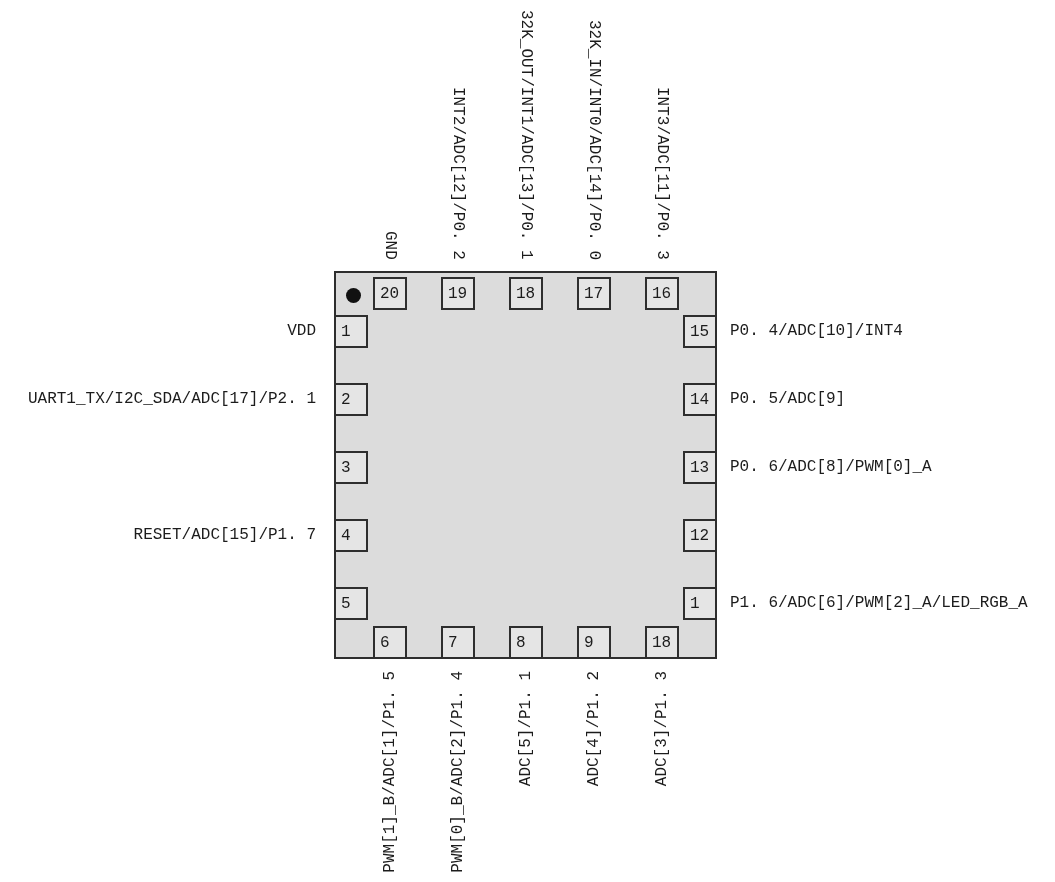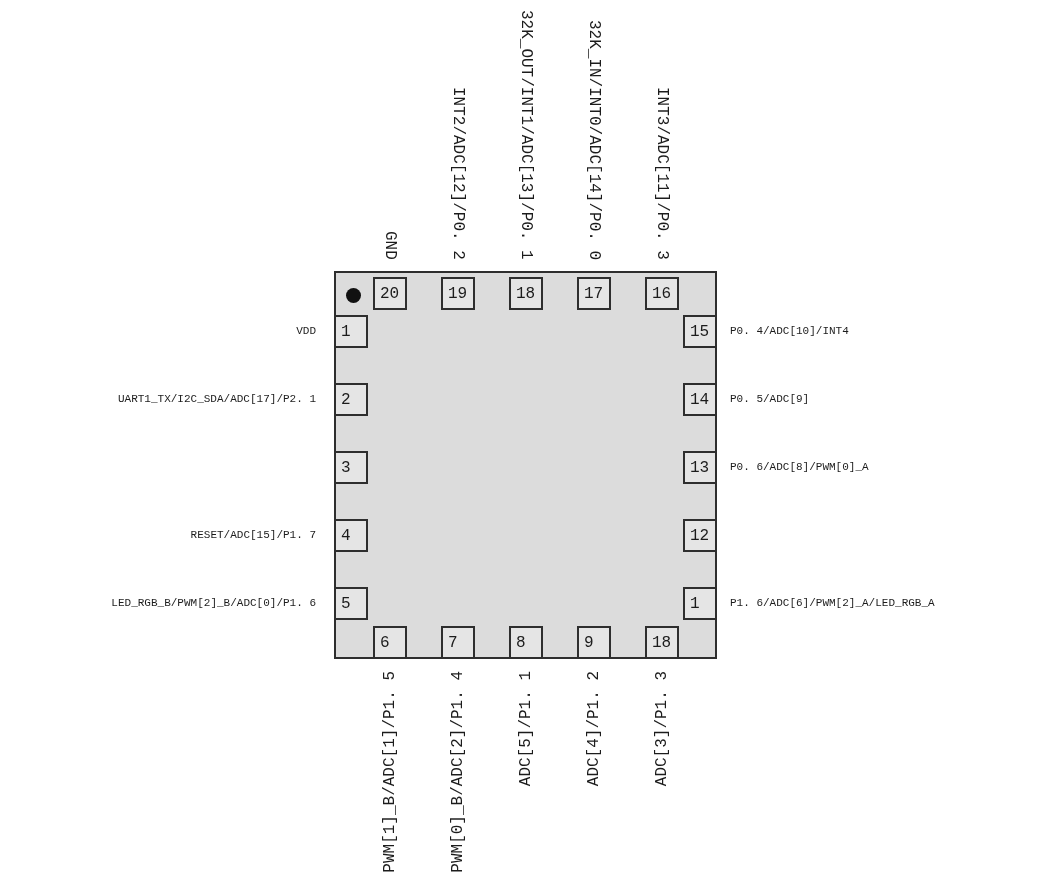--- a/index.html
+++ b/index.html
@@ -41,21 +41,21 @@
     line-height: 1;
   }
   .pin-box.row-top    { top: 277px; }
   .pin-box.row-bottom { top: 626px; }
   .pin-box.col-left   { left: 334px; }
   .pin-box.col-right  { left: 683px; }
 
   .side-label {
     position: absolute;
     white-space: nowrap;
-    font-size: 11px;
+    font-size: 16px;
     line-height: 20px;
     transform: translateY(-50%);
   }
   .side-label.left  { right: 739px; text-align: right; }
   .side-label.right { left: 730px; text-align: center; }
 
   .vert-label {
     position: absolute;
     white-space: nowrap;
     font-size: 16px;
@@ -100,21 +100,20 @@
 
   <div class="pin-box col-right" style="top:315px">15</div>
   <div class="pin-box col-right" style="top:383px">14</div>
   <div class="pin-box col-right" style="top:451px">13</div>
   <div class="pin-box col-right" style="top:519px">12</div>
   <div class="pin-box col-right" style="top:587px">1</div>
 
   <div class="side-label left" style="top:331px">VDD</div>
   <div class="side-label left" style="top:399px">UART1_TX/I2C_SDA/ADC[17]/P2. 1</div>
   <div class="side-label left" style="top:535px">RESET/ADC[15]/P1. 7</div>
-  <div class="side-label left" style="top:603px">LED_RGB_B/PWM[2]_B/ADC[0]/P1. 6</div>
 
   <div class="side-label right" style="top:331px">P0. 4/ADC[10]/INT4</div>
   <div class="side-label right" style="top:399px">P0. 5/ADC[9]</div>
   <div class="side-label right" style="top:467px">P0. 6/ADC[8]/PWM[0]_A</div>
   <div class="side-label right" style="top:603px">P1. 6/ADC[6]/PWM[2]_A/LED_RGB_A</div>
 
   <div class="vert-label top" style="left:390px">GND</div>
   <div class="vert-label top" style="left:458px">INT2/ADC[12]/P0. 2</div>
   <div class="vert-label top" style="left:526px">32K_OUT/INT1/ADC[13]/P0. 1</div>
   <div class="vert-label top" style="left:594px">32K_IN/INT0/ADC[14]/P0. 0</div>

